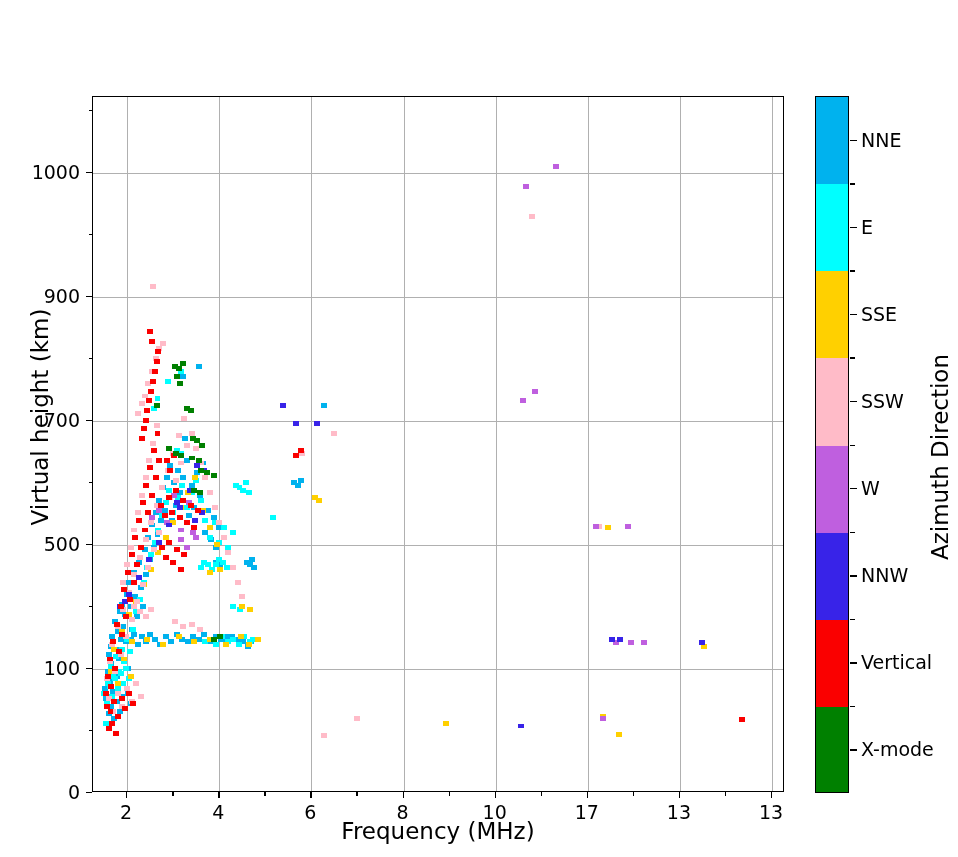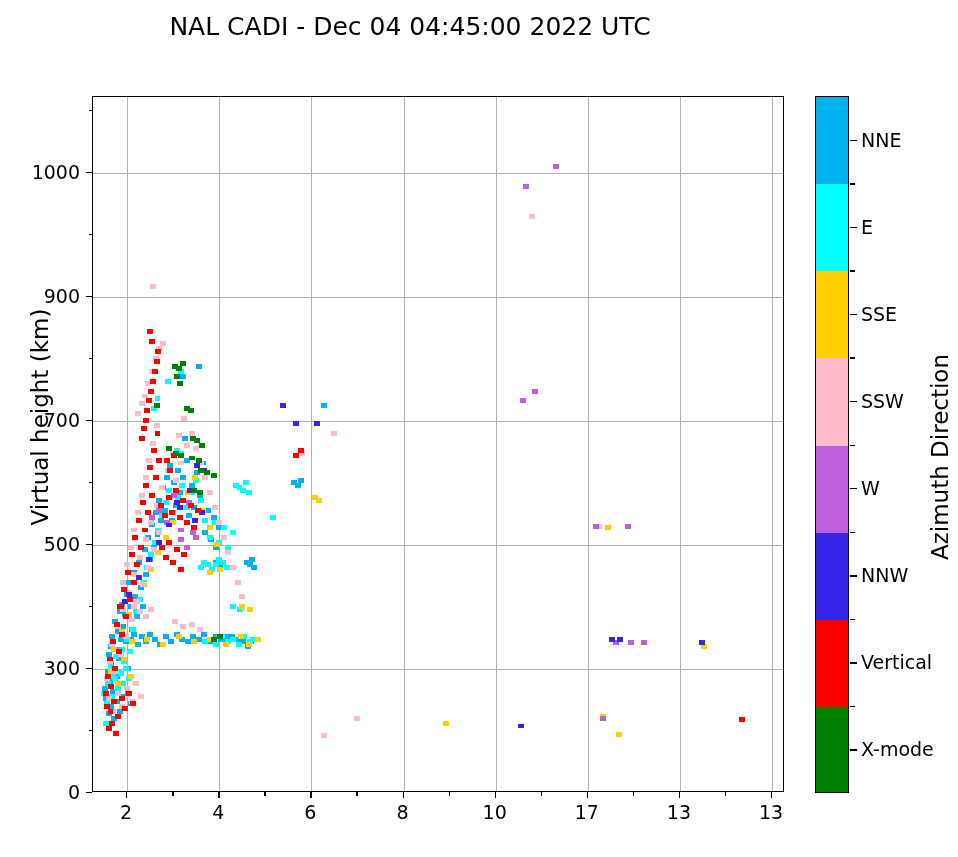--- a/index.html
+++ b/index.html
@@ -147,21 +147,20 @@
     transform: rotate(-90deg);
     transform-origin: center center;
     white-space: nowrap;
   }
 </style>
 </head>
 <body>
 
 <div id="figure">
 
-  <div id="title">NAL CADI - Dec 04 04:45:00 2022 UTC</div>
 
   <div id="plot-area">
     <div id="gridlines">
         <div class="gridline-v" style="left: 34.0932px;"></div>
         <div class="gridline-v" style="left: 126.237px;"></div>
         <div class="gridline-v" style="left: 218.381px;"></div>
         <div class="gridline-v" style="left: 310.525px;"></div>
         <div class="gridline-v" style="left: 402.668px;"></div>
         <div class="gridline-v" style="left: 494.812px;"></div>
         <div class="gridline-v" style="left: 586.956px;"></div>
@@ -654,37 +653,38 @@
       <div class="tick-x minor" style="left: 172.165px; top: 792px;"></div>
       <div class="tick-x minor" style="left: 264.309px; top: 792px;"></div>
       <div class="tick-x minor" style="left: 356.453px; top: 792px;"></div>
       <div class="tick-x minor" style="left: 448.597px; top: 792px;"></div>
       <div class="tick-x minor" style="left: 540.74px; top: 792px;"></div>
       <div class="tick-x minor" style="left: 632.884px; top: 792px;"></div>
       <div class="tick-x minor" style="left: 725.028px; top: 792px;"></div>
       <div class="tick-y" style="left: 86px; top: 792px;"></div>
       <div class="ticklabel-y" style="left: 14px; top: 792px; width: 66px;">0</div>
       <div class="tick-y" style="left: 86px; top: 667.936px;"></div>
-      <div class="ticklabel-y" style="left: 14px; top: 667.936px; width: 66px;">300</div>
+      <div class="ticklabel-y" style="left: 14px; top: 667.936px; width: 66px;">100</div>
       <div class="tick-y" style="left: 86px; top: 543.872px;"></div>
       <div class="ticklabel-y" style="left: 14px; top: 543.872px; width: 66px;">500</div>
       <div class="tick-y" style="left: 86px; top: 419.807px;"></div>
       <div class="ticklabel-y" style="left: 14px; top: 419.807px; width: 66px;">700</div>
       <div class="tick-y" style="left: 86px; top: 295.743px;"></div>
       <div class="ticklabel-y" style="left: 14px; top: 295.743px; width: 66px;">900</div>
       <div class="tick-y" style="left: 86px; top: 171.679px;"></div>
       <div class="ticklabel-y" style="left: 14px; top: 171.679px; width: 66px;">1000</div>
       <div class="tick-y minor" style="left: 88.5px; top: 729.968px;"></div>
       <div class="tick-y minor" style="left: 88.5px; top: 605.904px;"></div>
       <div class="tick-y minor" style="left: 88.5px; top: 481.84px;"></div>
       <div class="tick-y minor" style="left: 88.5px; top: 357.775px;"></div>
       <div class="tick-y minor" style="left: 88.5px; top: 233.711px;"></div>
       <div class="tick-y minor" style="left: 88.5px; top: 109.647px;"></div>
     </div>
 
+  <div id="xlabel">Frequency (MHz)</div>
   <div id="ylabel">Virtual height (km)</div>
 
   <div id="colorbar">
       <div class="cbar-band" style="top: 0px; height: 87.125px; background: rgb(0, 178, 238);"></div>
       <div class="cbar-band" style="top: 87.125px; height: 87.125px; background: rgb(0, 255, 255);"></div>
       <div class="cbar-band" style="top: 174.25px; height: 87.125px; background: rgb(255, 208, 0);"></div>
       <div class="cbar-band" style="top: 261.375px; height: 87.125px; background: rgb(255, 187, 200);"></div>
       <div class="cbar-band" style="top: 348.5px; height: 87.125px; background: rgb(191, 95, 223);"></div>
       <div class="cbar-band" style="top: 435.625px; height: 87.125px; background: rgb(56, 35, 232);"></div>
       <div class="cbar-band" style="top: 522.75px; height: 87.125px; background: rgb(250, 0, 0);"></div>

